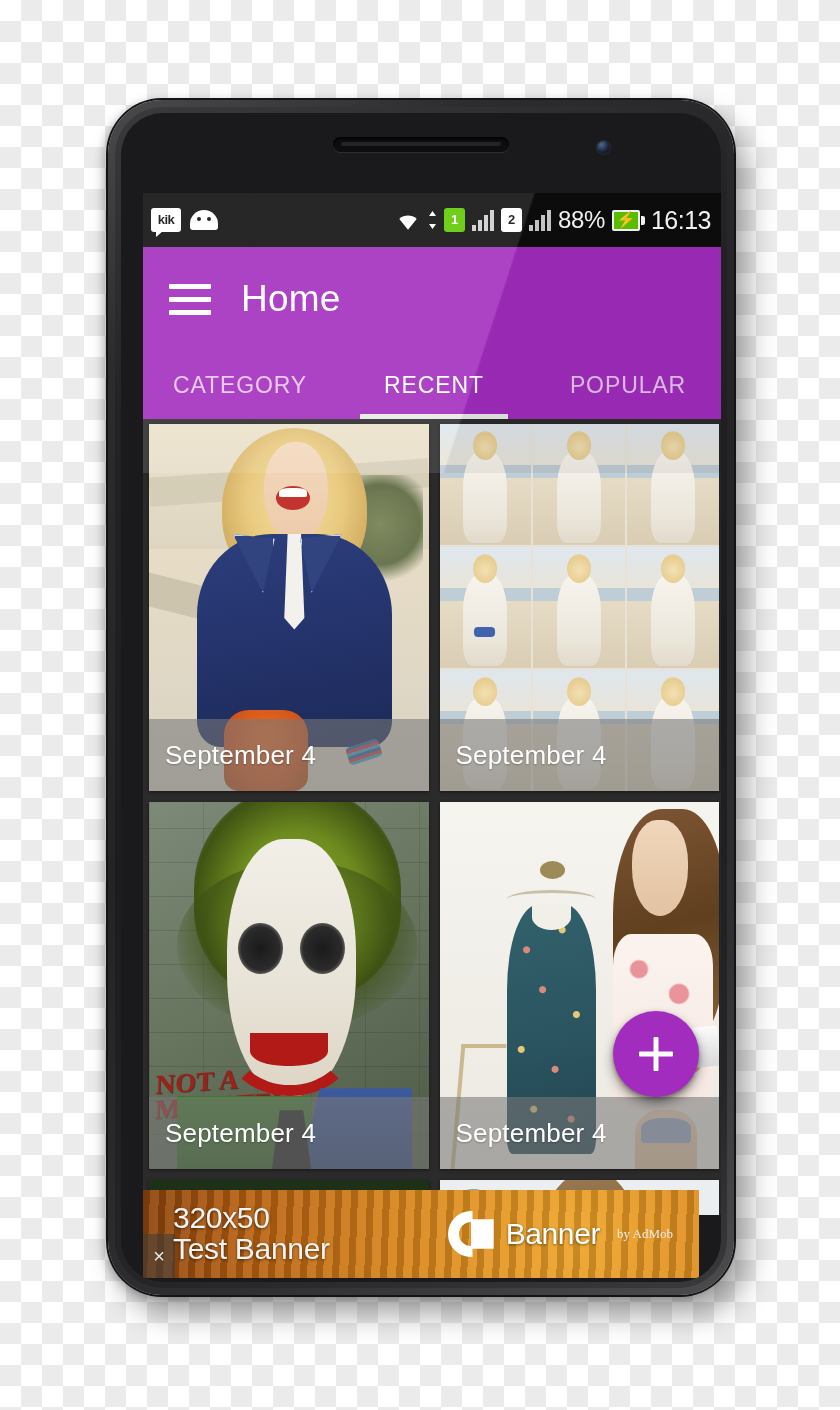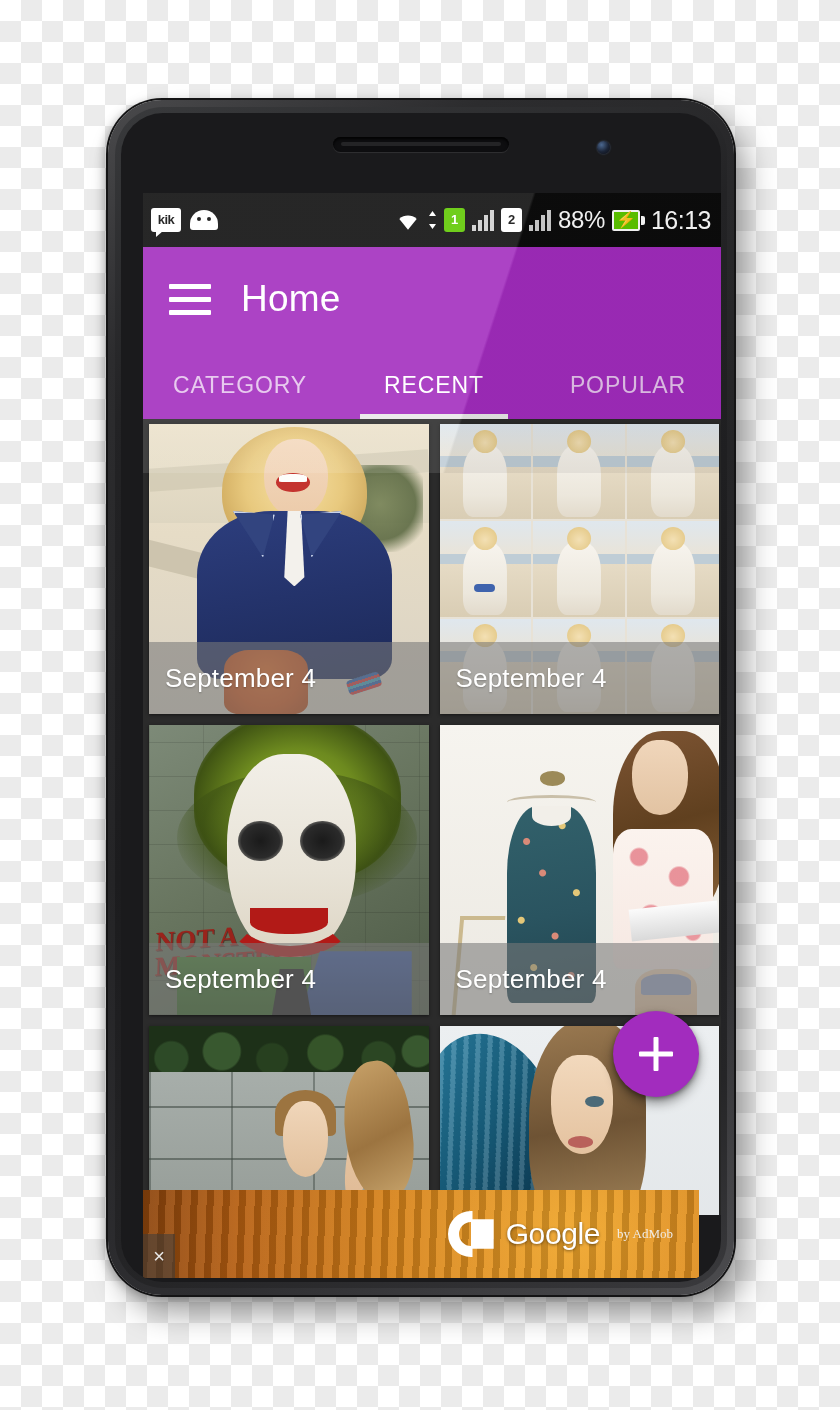--- a/index.html
+++ b/index.html
@@ -261,21 +261,21 @@
     padding: 5px 6px 0 6px;
     overflow: hidden;
   }
   .grid {
     display: grid;
     grid-template-columns: 1fr 1fr;
     gap: 11px;
   }
   .card {
     position: relative;
-    height: 290px;
+    height: 367px;
     overflow: hidden;
     background: #4d7c0f;
     box-shadow: 0 1px 3px rgba(0,0,0,0.5);
     cursor: pointer;
   }
   .card .art { position: absolute; inset: 0; }
   .card .caption {
     position: absolute;
     left: 0; right: 0; bottom: 0;
     height: 72px;
@@ -881,24 +881,28 @@
 
         </div>
       </div>
 
       <div class="fab"></div>
 
     </div>
 
     <div class="ad-banner">
       <div class="ad-close">×</div>
+      <div class="ad-text">
+        <div>320x50</div>
+        <div>Test Banner</div>
+      </div>
       <div class="ad-right">
         <div class="admob-logo">
           <div class="c"></div>
             <div class="sq"></div>
         </div>
-        <div class="admob-word">Google</div>
+        <div class="admob-word">Banner</div>
         <div class="admob-by">by AdMob</div>
       </div>
     </div>
 
   </div>
 </div>
 
 </body></html>

